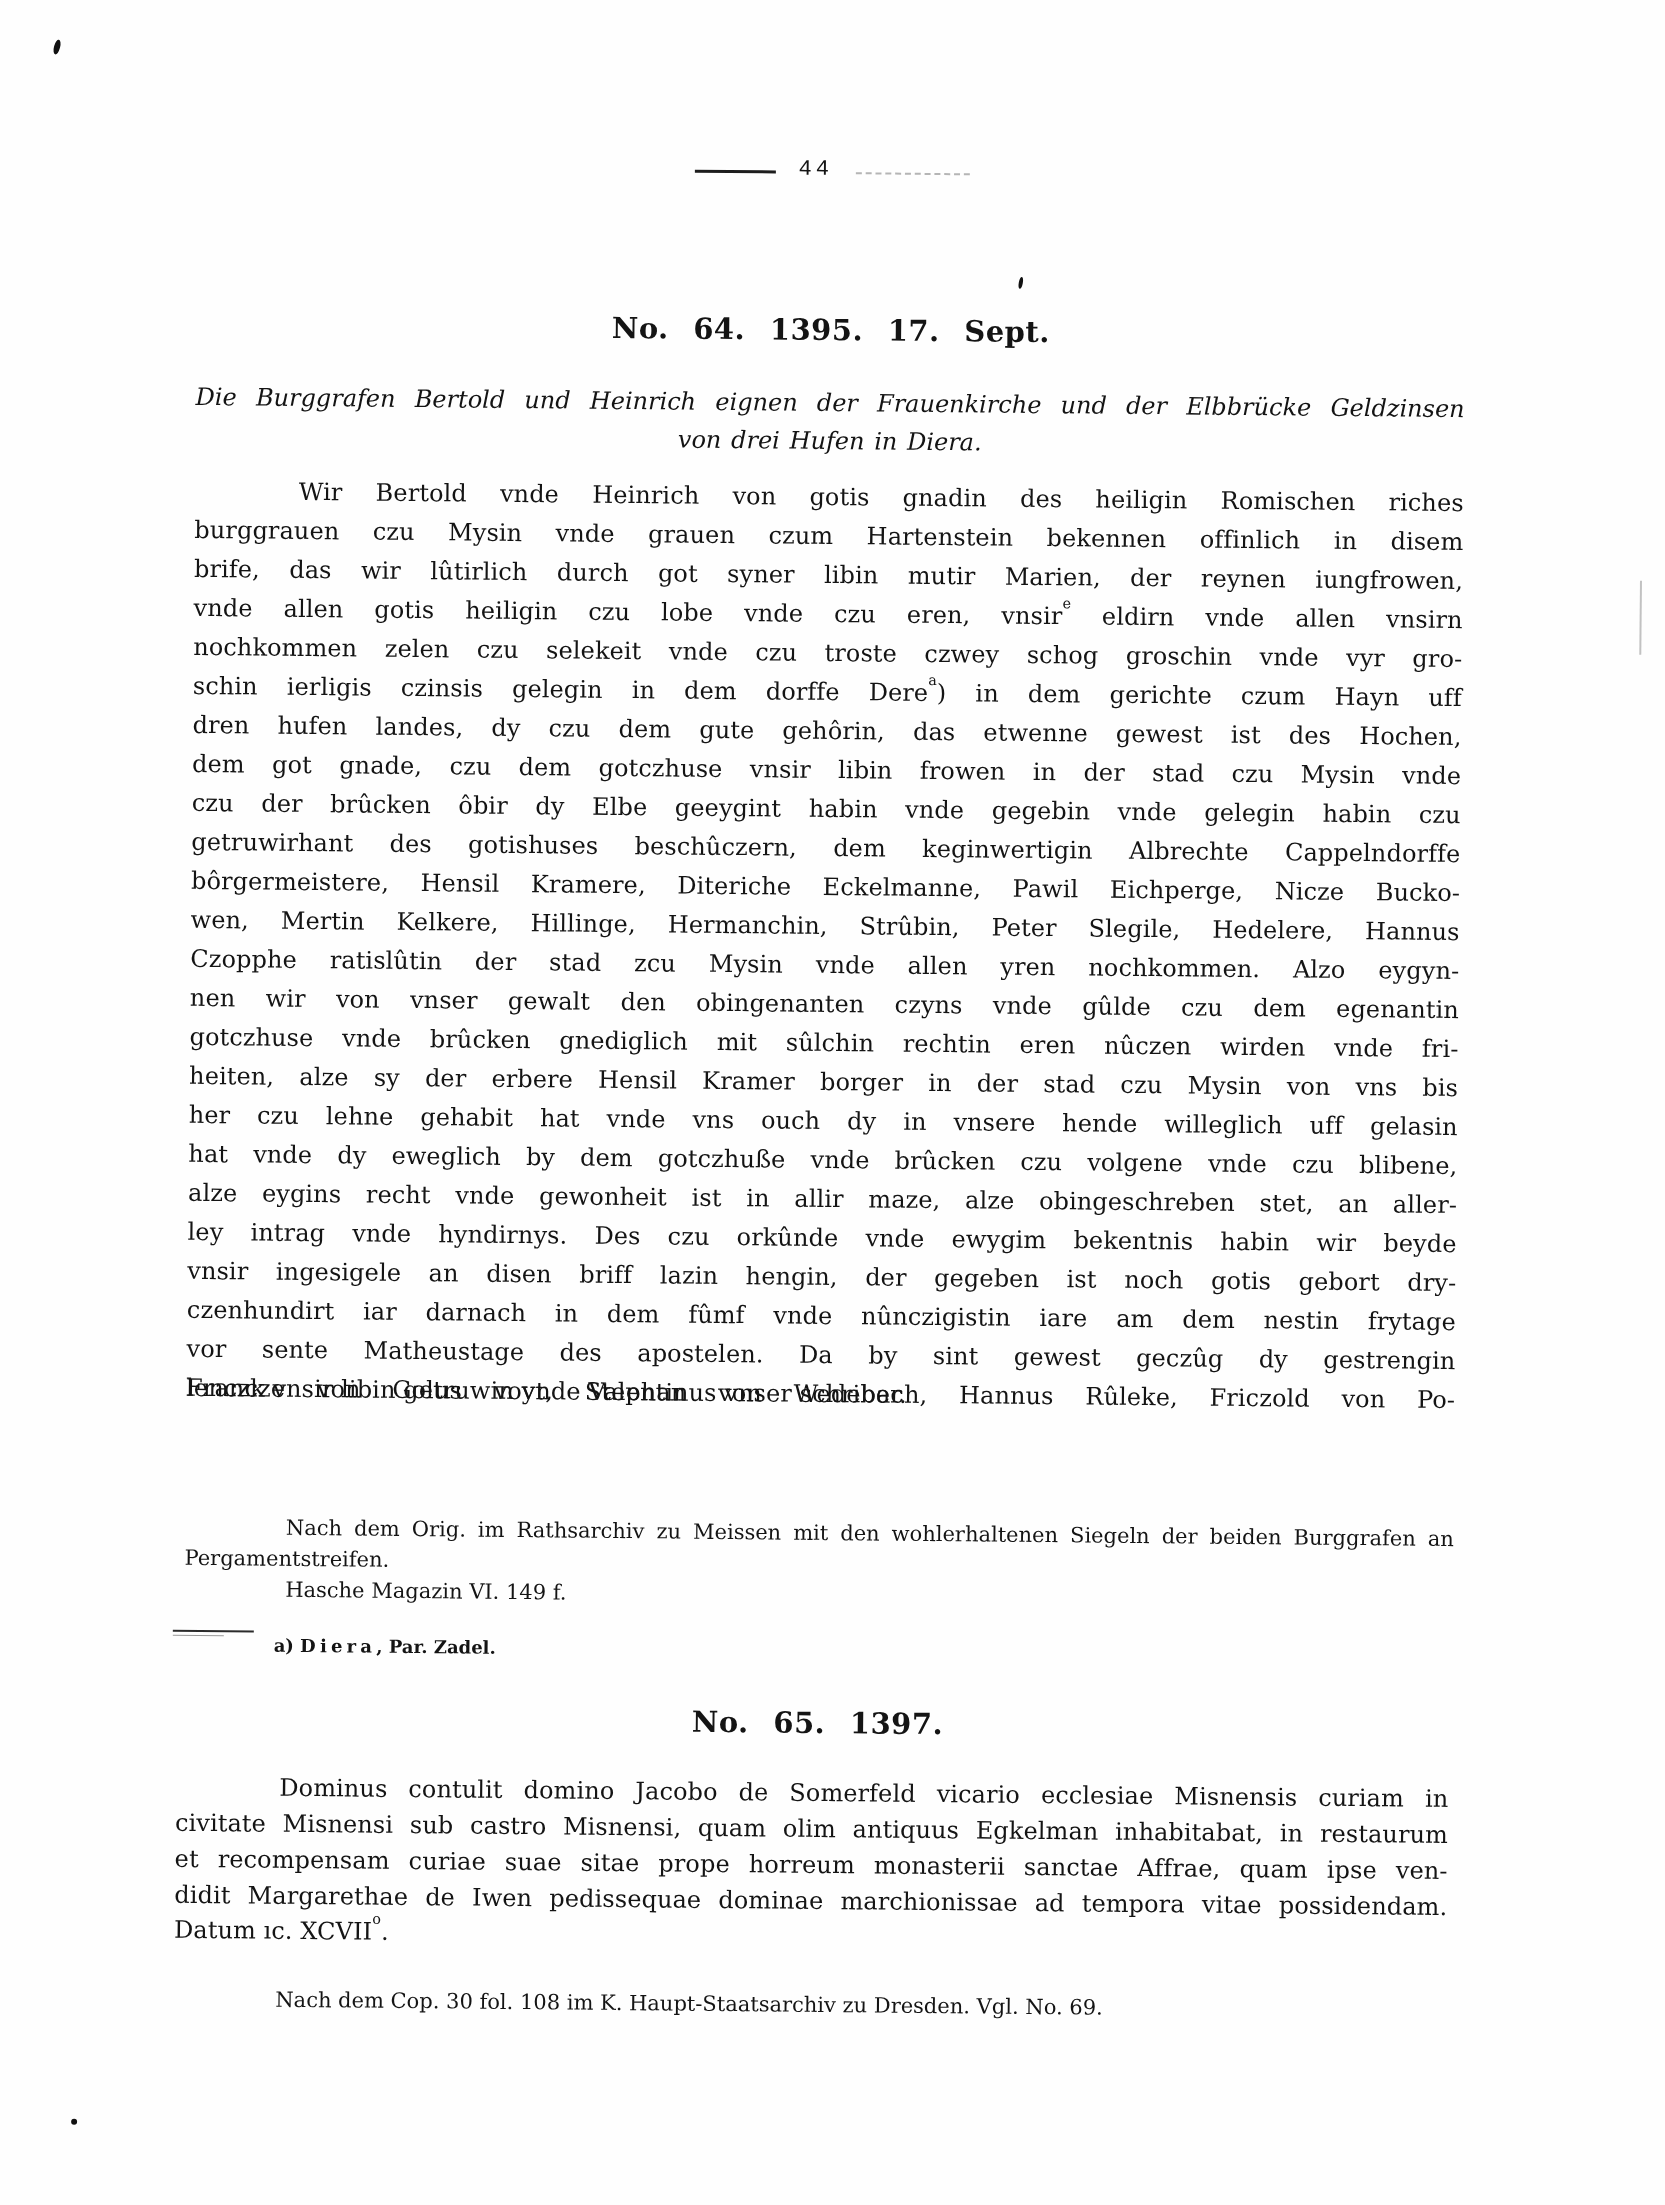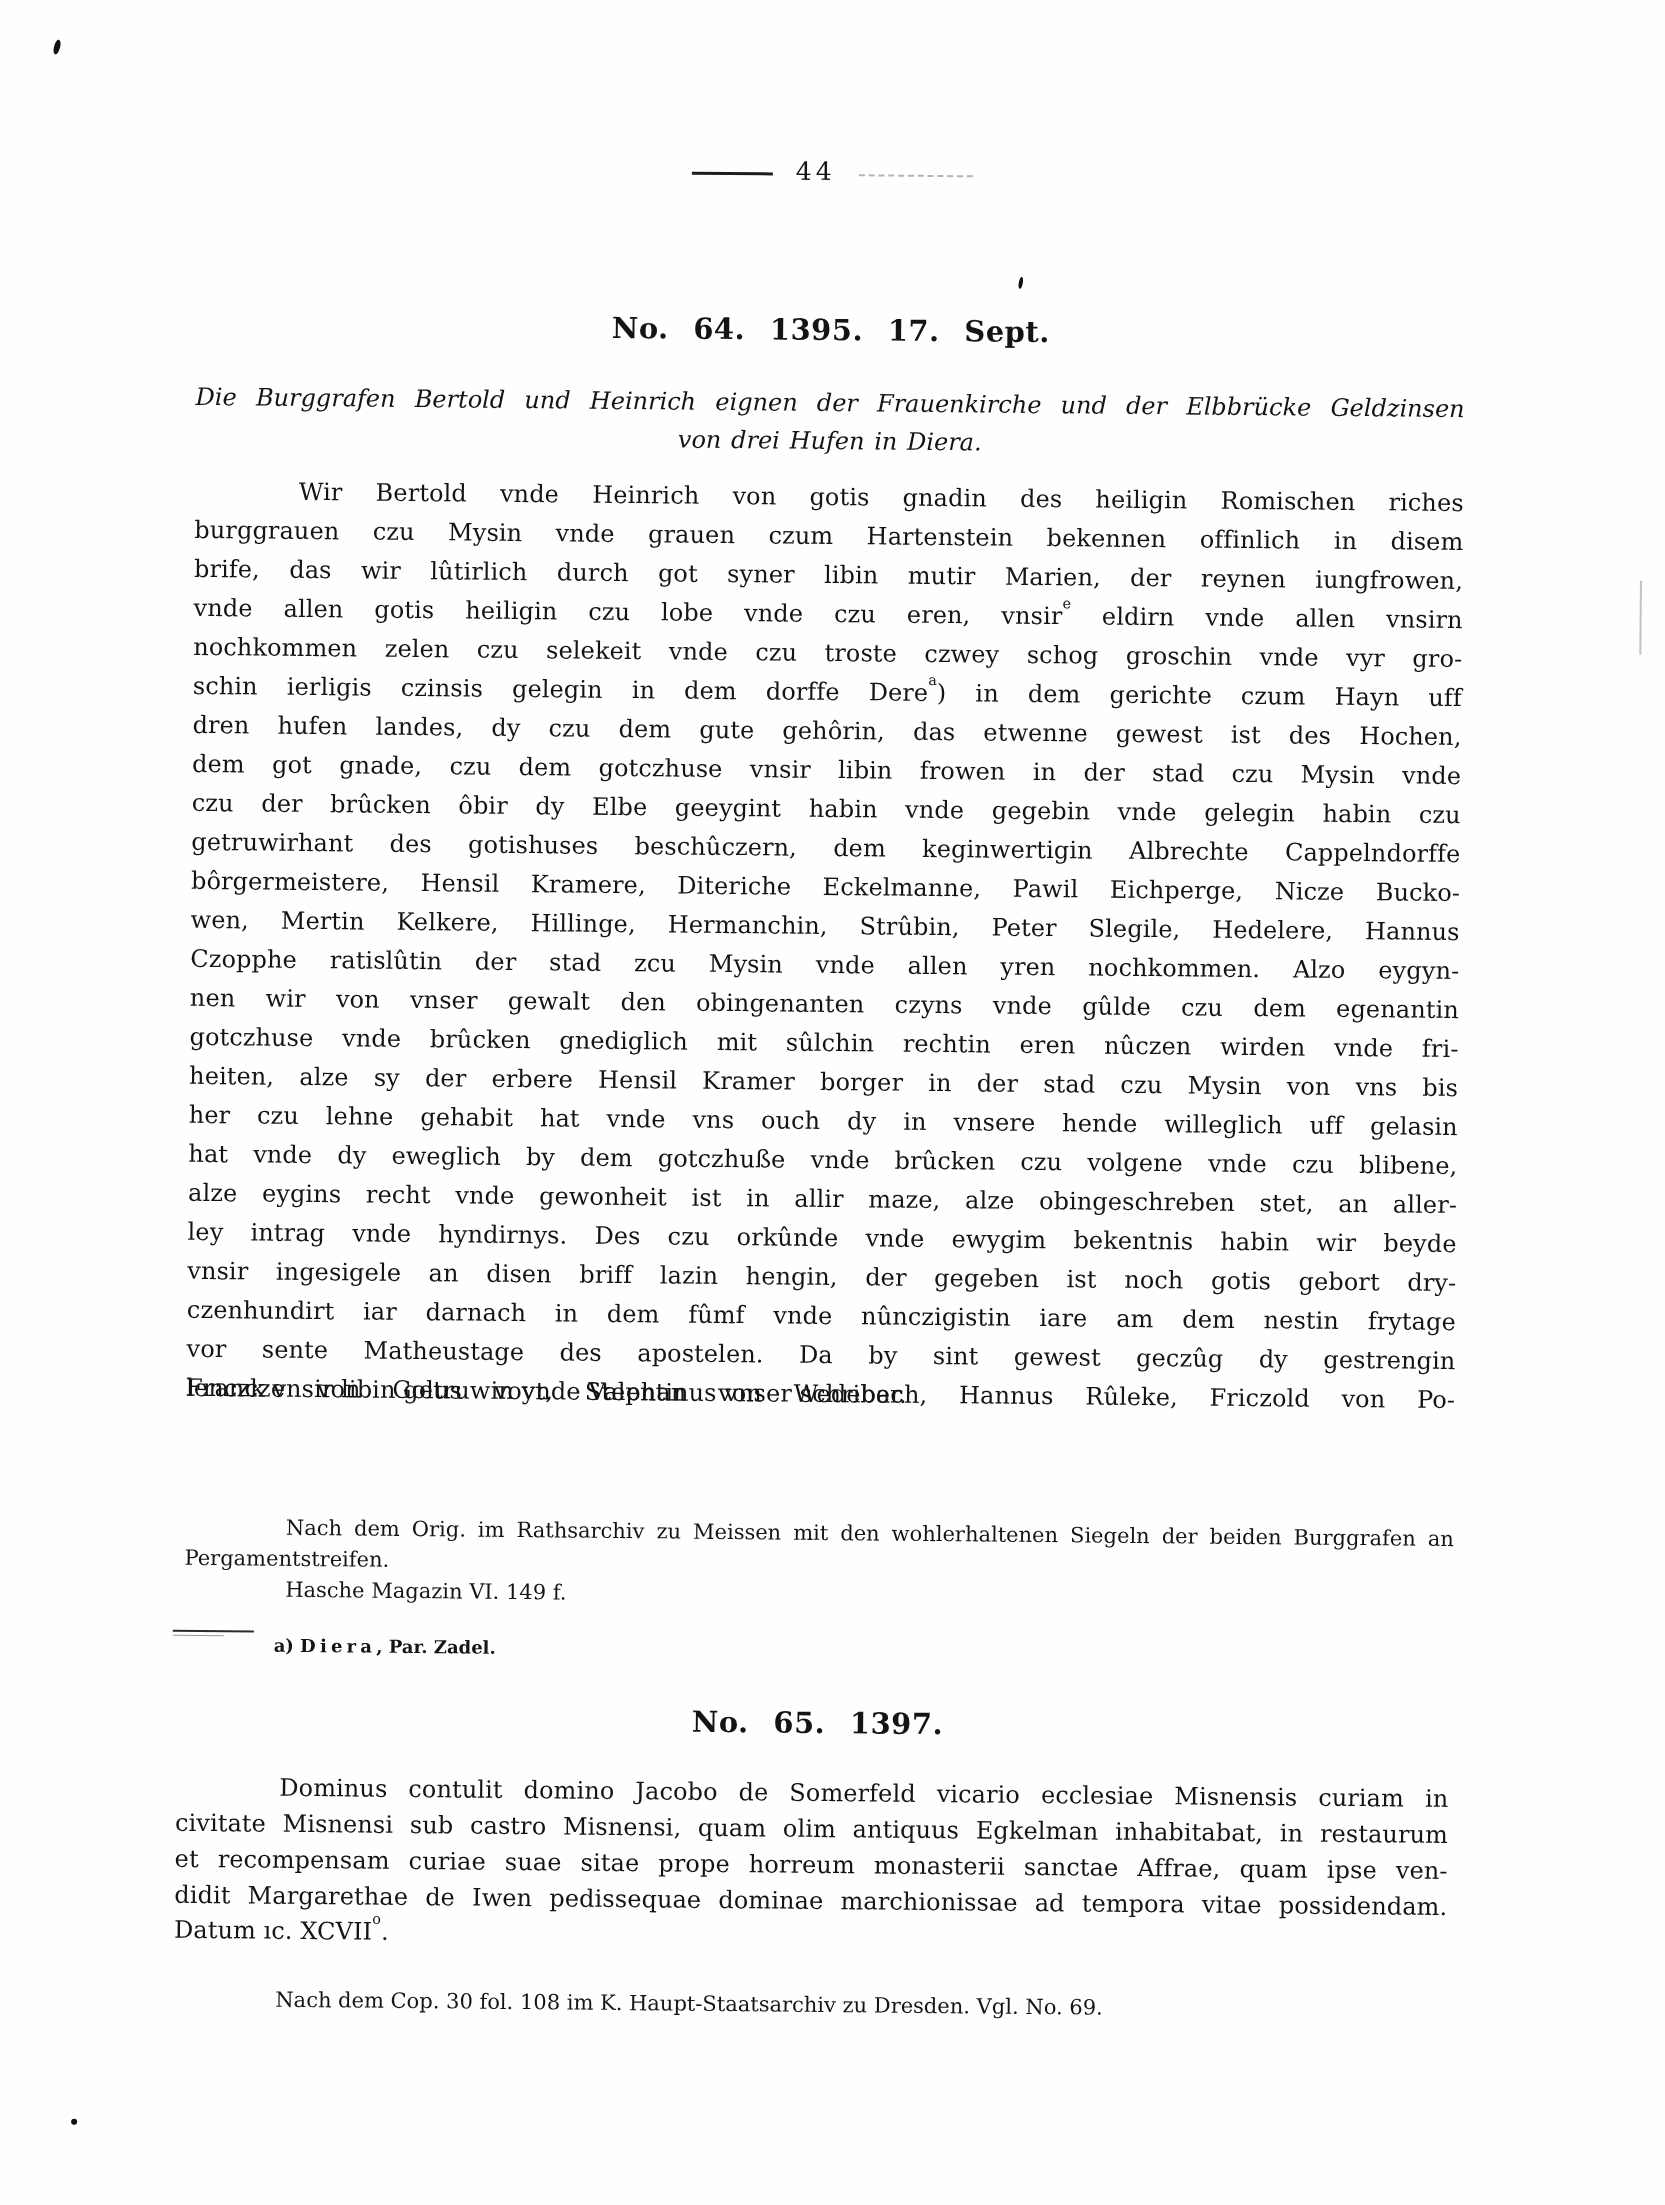--- a/index.html
+++ b/index.html
@@ -8,21 +8,21 @@
     font-family:"DejaVu Serif","Liberation Serif",serif;color:#141414;
     overflow:hidden;
   }
   #sheet{position:absolute;left:0;top:0;width:1665px;height:2205px;background:#fefefe;overflow:hidden;}
   .rot{position:absolute;left:0;top:0;width:1665px;height:2205px;
        transform:rotate(.55deg);transform-origin:833px 159px;}
 
   
   .header-row{position:absolute;top:157px;left:0;width:100%;
       display:flex;justify-content:center;align-items:center;gap:23px;}
-  .pgnum{font-size:25px;letter-spacing:4.2px;}
+  .pgnum{font-size:22px;letter-spacing:4.2px;font-family:Liberation Mono, monospace;}
   .rule-l{width:81px;height:2.7px;background:#1d1d1d;margin-top:6.4px;}
   .rule-r{width:114px;height:0;border-top:2.7px dashed #7a7a7a;opacity:.55;margin-top:6.4px;}
 
   
   .doc-head{position:absolute;left:0;width:100%;text-align:center;
       font-size:29px;font-weight:bold;word-spacing:14px;letter-spacing:0.5px;}
   .h64{top:313px;}
   .h65{top:1706px;}
 
   

